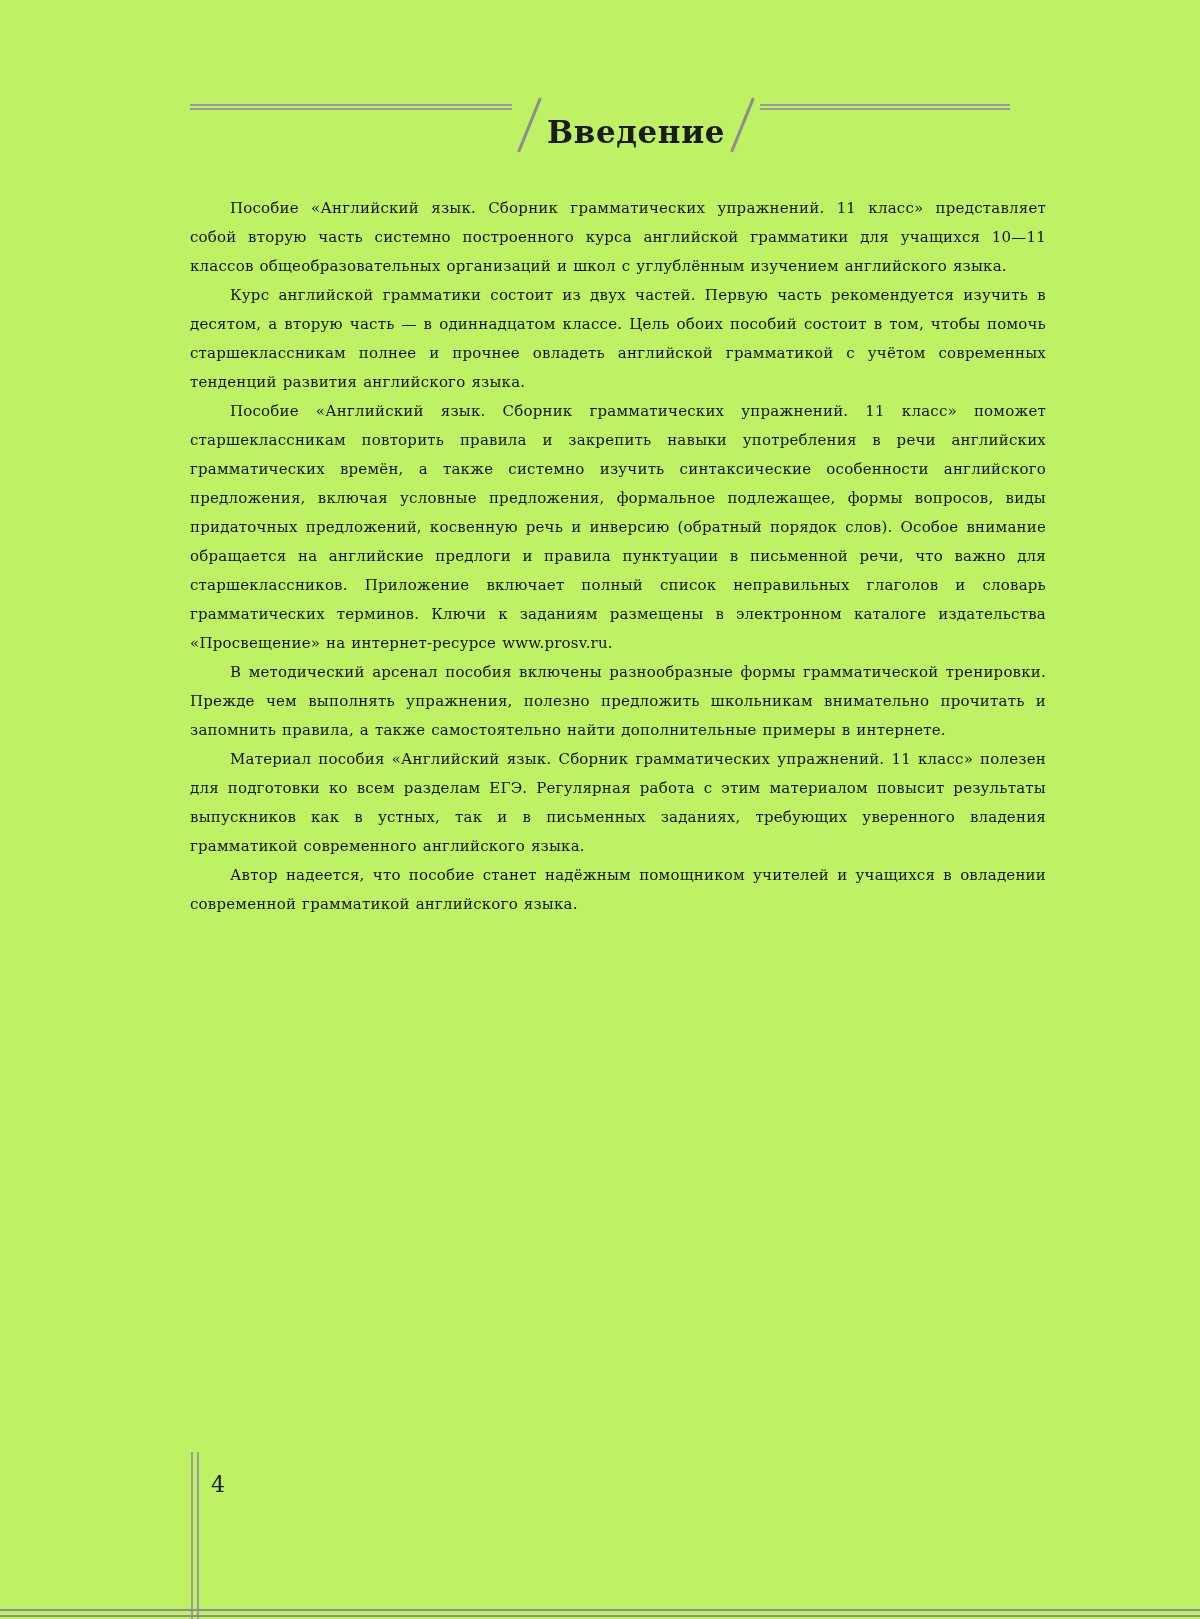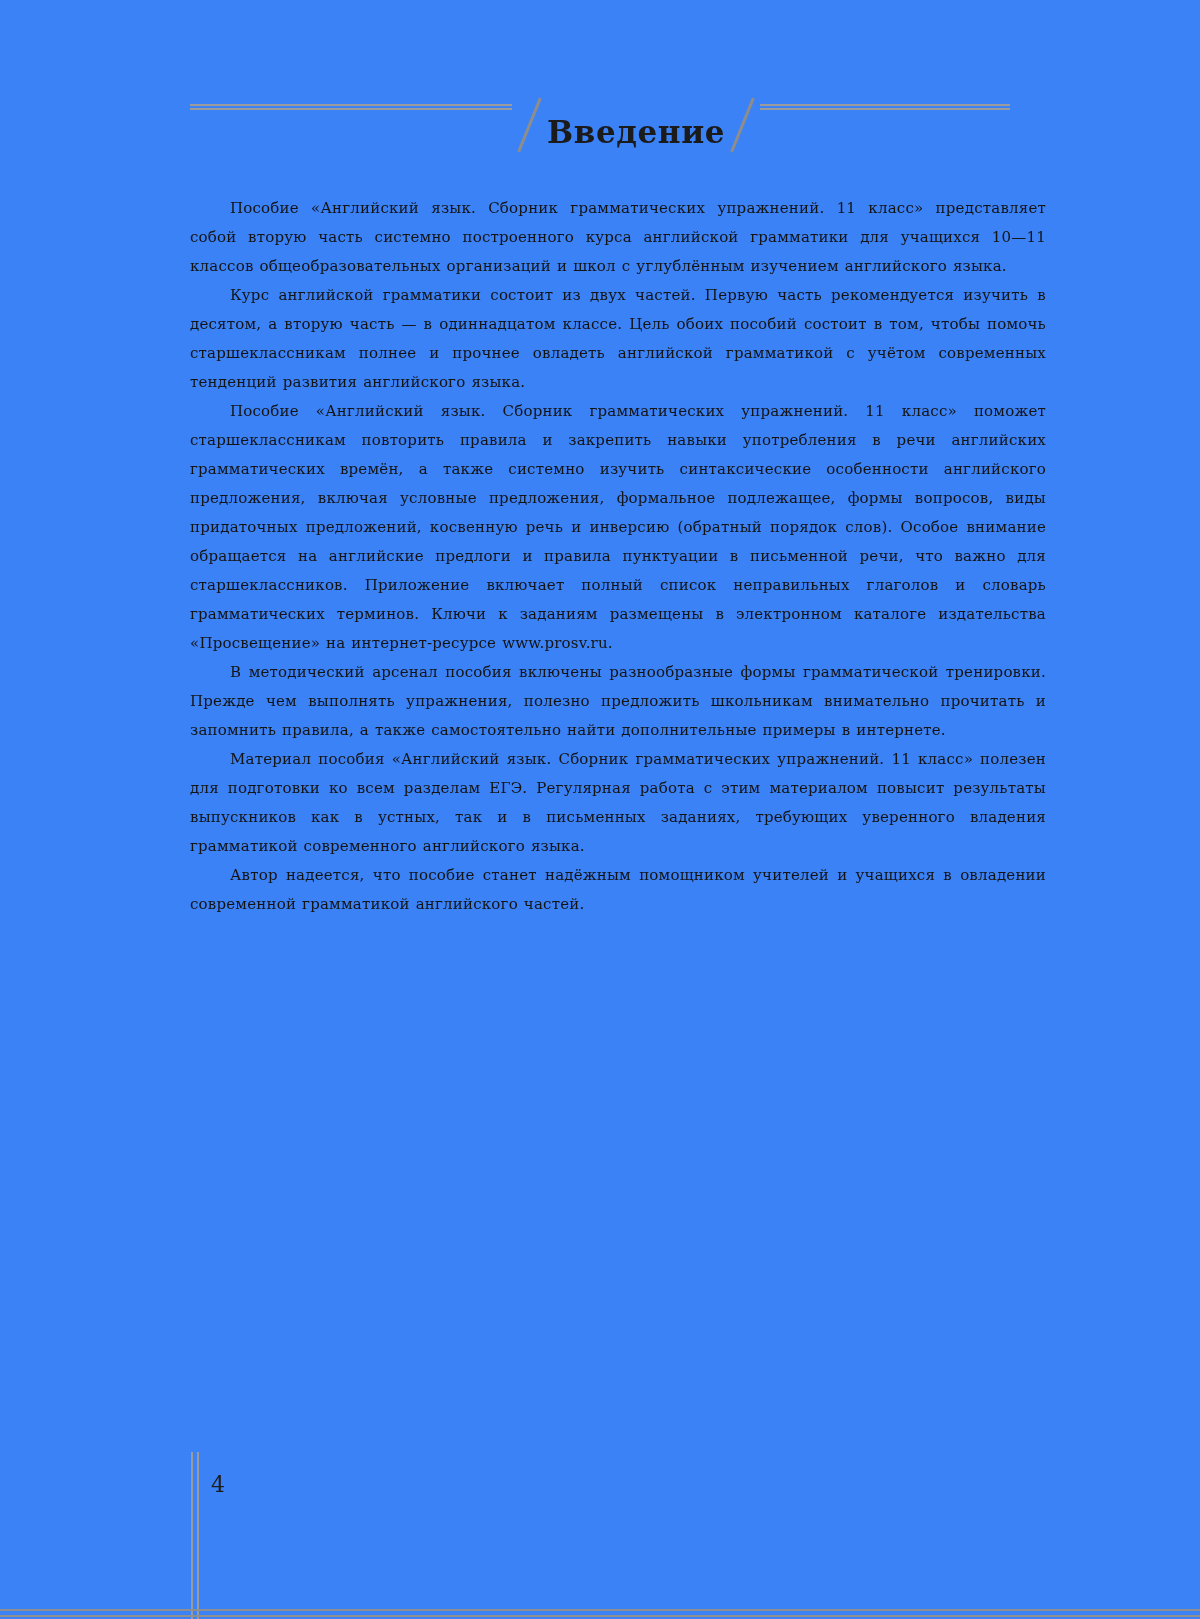--- a/index.html
+++ b/index.html
@@ -2,21 +2,21 @@
 <html><head>
 <meta charset="utf-8">
 <style>
   * { margin: 0; padding: 0; box-sizing: border-box; }
   html, body { background: #ffffff; }
   .page {
     position: relative;
     width: 1200px;
     height: 1619px;
     margin: 0 auto;
-    background: #3b82f6;
+    background: #bef264;
     font-family: "DejaVu Serif", "Liberation Serif", serif;
     overflow: hidden;
   }
 
   
   .ornament {
     position: absolute;
     left: 190px;
     top: 98px;
     width: 820px;
@@ -106,20 +106,20 @@
     <div class="orn-slash"></div>
     <div class="orn-line right"></div>
   </div>
 
   <div class="body-text">
     <p>Пособие «Английский язык. Сборник грамматических упражнений. 11 класс» представляет собой вторую часть системно построенного курса английской грамматики для учащихся 10—11 классов общеобразовательных организаций и школ с углублённым изучением английского языка.</p>
     <p>Курс английской грамматики состоит из двух частей. Первую часть рекомендуется изучить в десятом, а вторую часть — в одиннадцатом классе. Цель обоих пособий состоит в том, чтобы помочь старшеклассникам полнее и прочнее овладеть английской грамматикой с учётом современных тенденций развития английского языка.</p>
     <p>Пособие «Английский язык. Сборник грамматических упражнений. 11 класс» поможет старшеклассникам повторить правила и закрепить навыки употребления в речи английских грамматических времён, а также системно изучить синтаксические особенности английского предложения, включая условные предложения, формальное подлежащее, формы вопросов, виды придаточных предложений, косвенную речь и инверсию (обратный порядок слов). Особое внимание обращается на английские предлоги и правила пунктуации в письменной речи, что важно для старшеклассников. Приложение включает полный список неправильных глаголов и словарь грамматических терминов. Ключи к заданиям размещены в электронном каталоге издательства «Просвещение» на интернет-ресурсе www.prosv.ru.</p>
     <p>В методический арсенал пособия включены разнообразные формы грамматической тренировки. Прежде чем выполнять упражнения, полезно предложить школьникам внимательно прочитать и запомнить правила, а также самостоятельно найти дополнительные примеры в интернете.</p>
     <p>Материал пособия «Английский язык. Сборник грамматических упражнений. 11 класс» полезен для подготовки ко всем разделам ЕГЭ. Регулярная работа с этим материалом повысит результаты выпускников как в устных, так и в письменных заданиях, требующих уверенного владения грамматикой современного английского языка.</p>
-    <p>Автор надеется, что пособие станет надёжным помощником учителей и учащихся в овладении современной грамматикой английского частей.</p>
+    <p>Автор надеется, что пособие станет надёжным помощником учителей и учащихся в овладении современной грамматикой английского языка.</p>
   </div>
 
   <div class="left-rule"></div>
   <div class="page-number">4</div>
   <div class="bottom-rule"></div>
 
 </div>
 
 </body></html>

